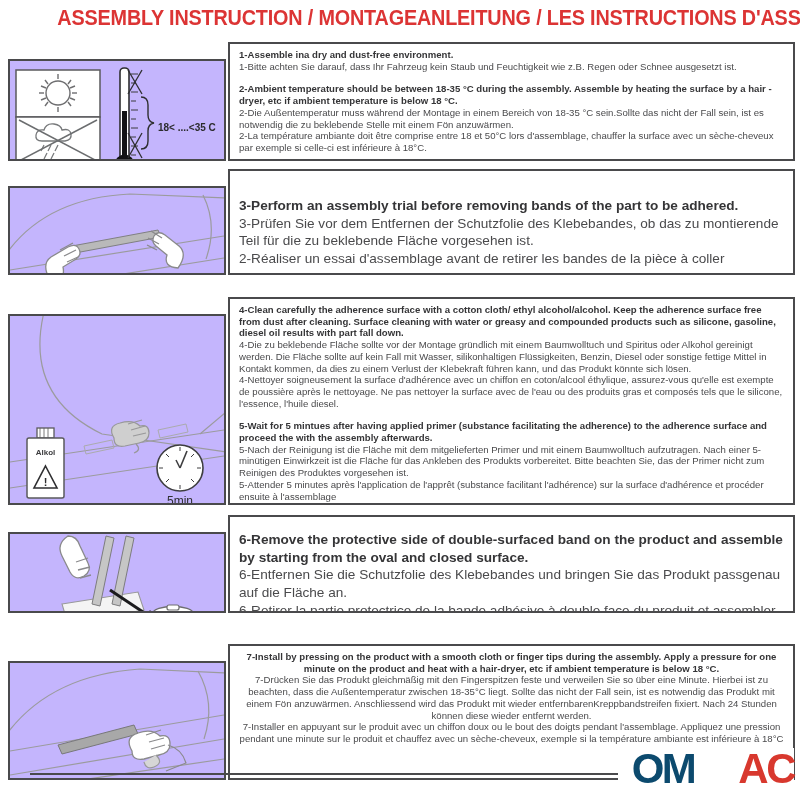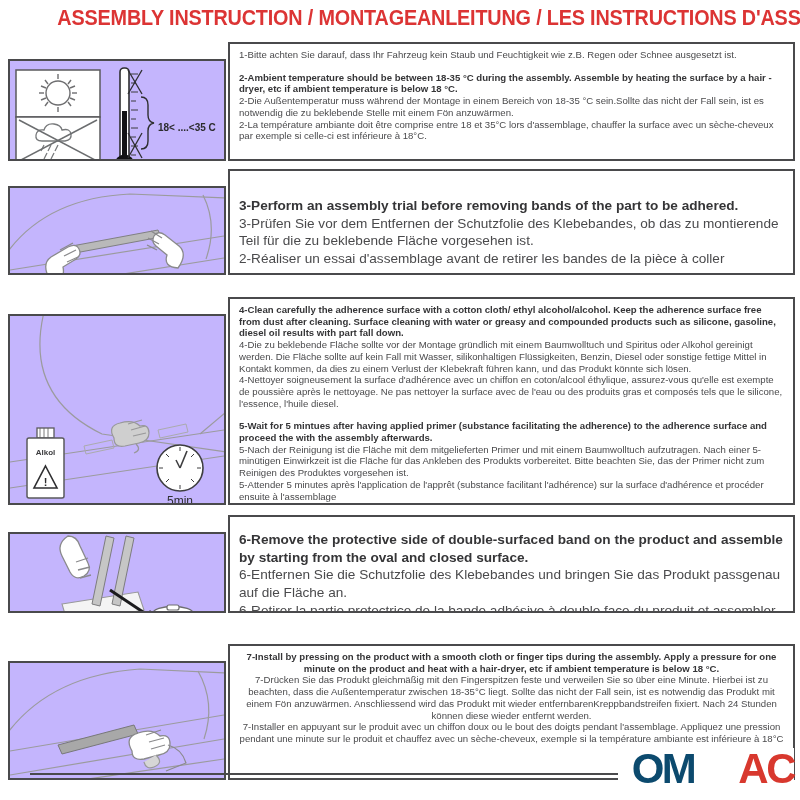--- a/index.html
+++ b/index.html
@@ -121,26 +121,27 @@
           <line x1="118" y1="72" x2="132" y2="97"></line>
             <line x1="132" y1="72" x2="118" y2="97"></line>
         </g>
         <path d="M131,36 q7,0 7,8 l0,10 q0,7 6,8 q-6,1 -6,8 l0,10 q0,8 -7,8" fill="none" stroke="#2e2e30" stroke-width="1.4"></path>
         <text x="148" y="70" font-size="10" font-weight="bold" fill="#2b2b2d">18&lt; ....&lt;35 C</text>
       </g>
     </svg>
   </div>
   <div class="text-cell">
     <div class="item">
+      <p class="en">1-Assemble ina dry and dust-free environment.</p>
       <p class="de">1-Bitte achten Sie darauf, dass Ihr Fahrzeug kein Staub und Feuchtigkeit wie z.B. Regen oder Schnee ausgesetzt ist.</p>
     </div>
     <div class="item">
       <p class="en">2-Ambient temperature should be between 18-35 °C  during the assembly. Assemble by heating the surface by a hair -dryer, etc if ambient temperature is below 18 °C.</p>
       <p class="de">2-Die Außentemperatur muss während der Montage in einem Bereich von 18-35 °C  sein.Sollte das nicht der Fall sein, ist es notwendig die zu beklebende Stelle mit einem Fön anzuwärmen.</p>
-      <p class="fr">2-La température ambiante doit être comprise entre 18 et 35°C lors d'assemblage, chauffer la surface avec un sèche-cheveux par exemple si celle-ci est inférieure à 18°C.</p>
+      <p class="fr">2-La température ambiante doit être comprise entre 18 et 50°C lors d'assemblage, chauffer la surface avec un sèche-cheveux par exemple si celle-ci est inférieure à 18°C.</p>
     </div>
   </div>
 </div>
 
 <div class="row r2 large">
   <div class="icon-cell">
     <svg width="214" height="117" viewBox="0 0 214 117">
       <g stroke="#9b9b9d" stroke-width="1.2" fill="none">
         <path d="M-4,66 Q36,10 120,6 L216,10"></path>
         <path d="M193,7 q15,30 3,64"></path>

